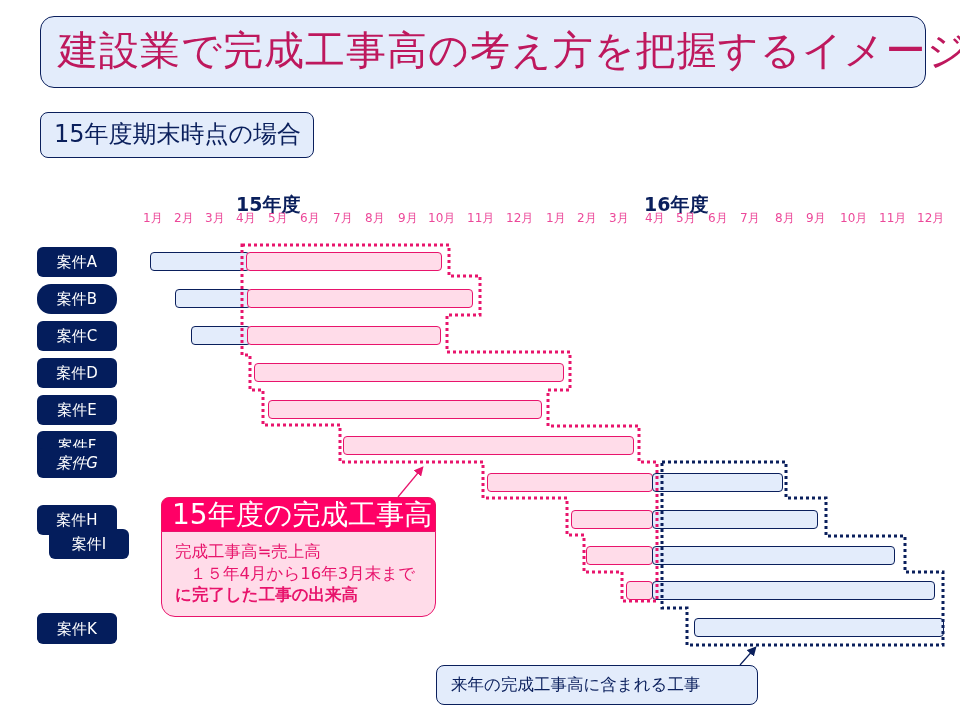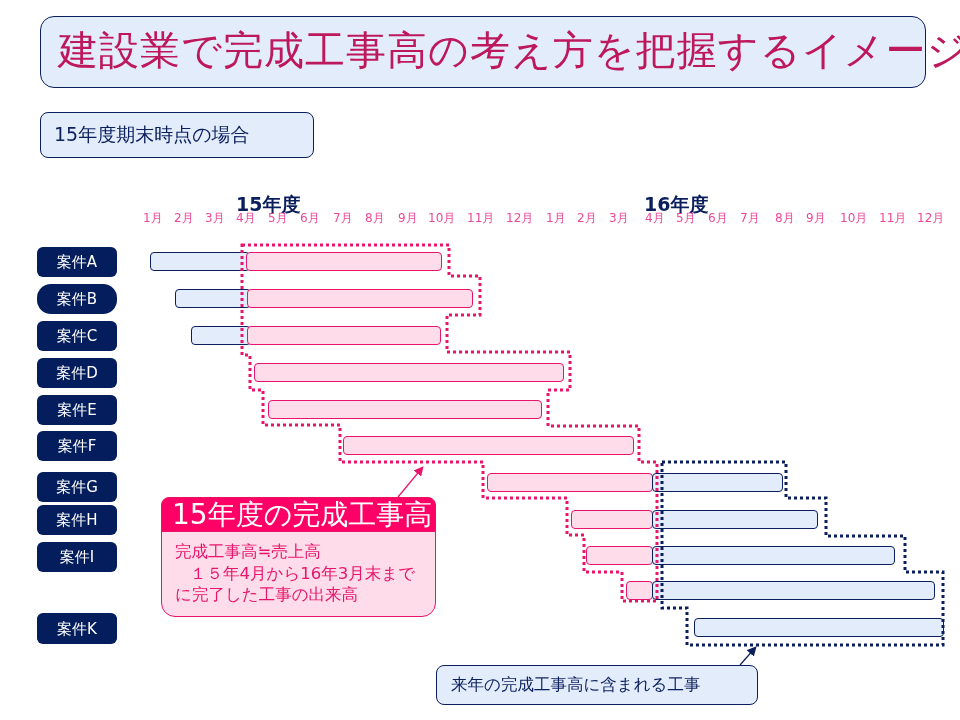--- a/index.html
+++ b/index.html
@@ -4,21 +4,21 @@
 <style>
   html, body { margin:0; padding:0; }
   body { width:960px; height:720px; background:#ffffff; position:relative; overflow:hidden;
          font-family:"DejaVu Sans","Liberation Sans",sans-serif; color:#0a1f5c; }
   .abs { position:absolute; box-sizing:border-box; }
   .title-box { left:40px; top:16px; width:886px; height:72px; background:#e3ecfb;
                border:1.5px solid #0a1f5c; border-radius:14px; }
   .title-text { left:58px; top:26px; font-size:40px; line-height:48px; color:#be185d; letter-spacing:1px; white-space:nowrap; }
   .sub-box { left:40px; top:112px; width:274px; height:46px; background:#e3ecfb;
              border:1.5px solid #0a1f5c; border-radius:8px; }
-  .sub-text { left:54px; top:121px; font-size:19px; line-height:26px; color:#0a1f5c; white-space:nowrap; }
+  .sub-text { left:54px; top:121px; font-size:24px; line-height:26px; color:#0a1f5c; white-space:nowrap; }
   .year { font-size:19px; font-weight:bold; color:#0a1f5c; white-space:nowrap; }
   .month { font-size:12px; color:#ec4899; white-space:nowrap; top:210px; }
   .case { left:37px; width:80px; height:30px; background:#041d5c; border-radius:6px;
           color:#ffffff; font-size:15px; line-height:30px; text-align:center; }
   .bar { height:19px; border-radius:4px; }
   .bar.blue { background:#e3ecfb; border:1.5px solid #0a1f5c; }
   .bar.pink { background:#ffdce9; border:1.5px solid #e8146c; }
   svg.overlay { position:absolute; left:0; top:0; }
   .callout-head { left:161px; top:497px; width:275px; height:35px; background:#ff0066;
                   border-radius:8px 8px 0 0; border:1px solid #e8145c; }
@@ -66,23 +66,23 @@
 <div class="abs month" style="left:840px;">10月</div>
 <div class="abs month" style="left:879px;">11月</div>
 <div class="abs month" style="left:917px;">12月</div>
 
 <div class="abs case" style="top:247px;">案件A</div>
 <div class="abs case" style="top:284px;border-radius:14px;">案件B</div>
 <div class="abs case" style="top:321px;">案件C</div>
 <div class="abs case" style="top:358px;">案件D</div>
 <div class="abs case" style="top:395px;">案件E</div>
 <div class="abs case" style="top:431px;">案件F</div>
-<div class="abs case" style="top:472px;">案件G</div>
+<div class="abs case" style="top:448px;font-style:italic;">案件G</div>
 <div class="abs case" style="top:505px;">案件H</div>
-<div class="abs case" style="top:542px;">案件I</div>
+<div class="abs case" style="top:529px;margin-left:12px;">案件I</div>
 <div class="abs case" style="top:597px;margin-top:16px;">案件J</div>
 <div class="abs case" style="top:614px;">案件K</div>
 
 <div class="abs bar blue" style="left:150px; top:252px; width:100px;"></div>
 <div class="abs bar pink" style="left:246px; top:252px; width:196px;"></div>
 
 <div class="abs bar blue" style="left:175px; top:289px; width:76px;"></div>
 <div class="abs bar pink" style="left:247px; top:289px; width:226px;"></div>
 
 <div class="abs bar blue" style="left:191px; top:326px; width:60px;"></div>
@@ -129,16 +129,16 @@
 
   <line x1="398" y1="497" x2="422" y2="468" stroke="#e8146c" stroke-width="1.2" marker-end="url(#arrPink)"></line>
   <line x1="740" y1="665" x2="755" y2="648" stroke="#0a1f5c" stroke-width="1.2" marker-end="url(#arrNavy)"></line>
 </svg>
 
 <div class="abs callout-head"></div>
 <div class="abs callout-head-text">15年度の完成工事高</div>
 <div class="abs callout-body"></div>
 <div class="abs callout-line" style="top:541px;">完成工事高≒売上高</div>
 <div class="abs callout-line" style="top:563px;margin-left:15px;">１５年4月から16年3月末まで</div>
-<div class="abs callout-line" style="top:584px;">に完了した工事の出来高</div>
+<div class="abs callout-line" style="top:584px;font-weight:bold;">に完了した工事の出来高</div>
 
 <div class="abs next-box"></div>
 <div class="abs next-text">来年の完成工事高に含まれる工事</div>
 
 </body></html>

